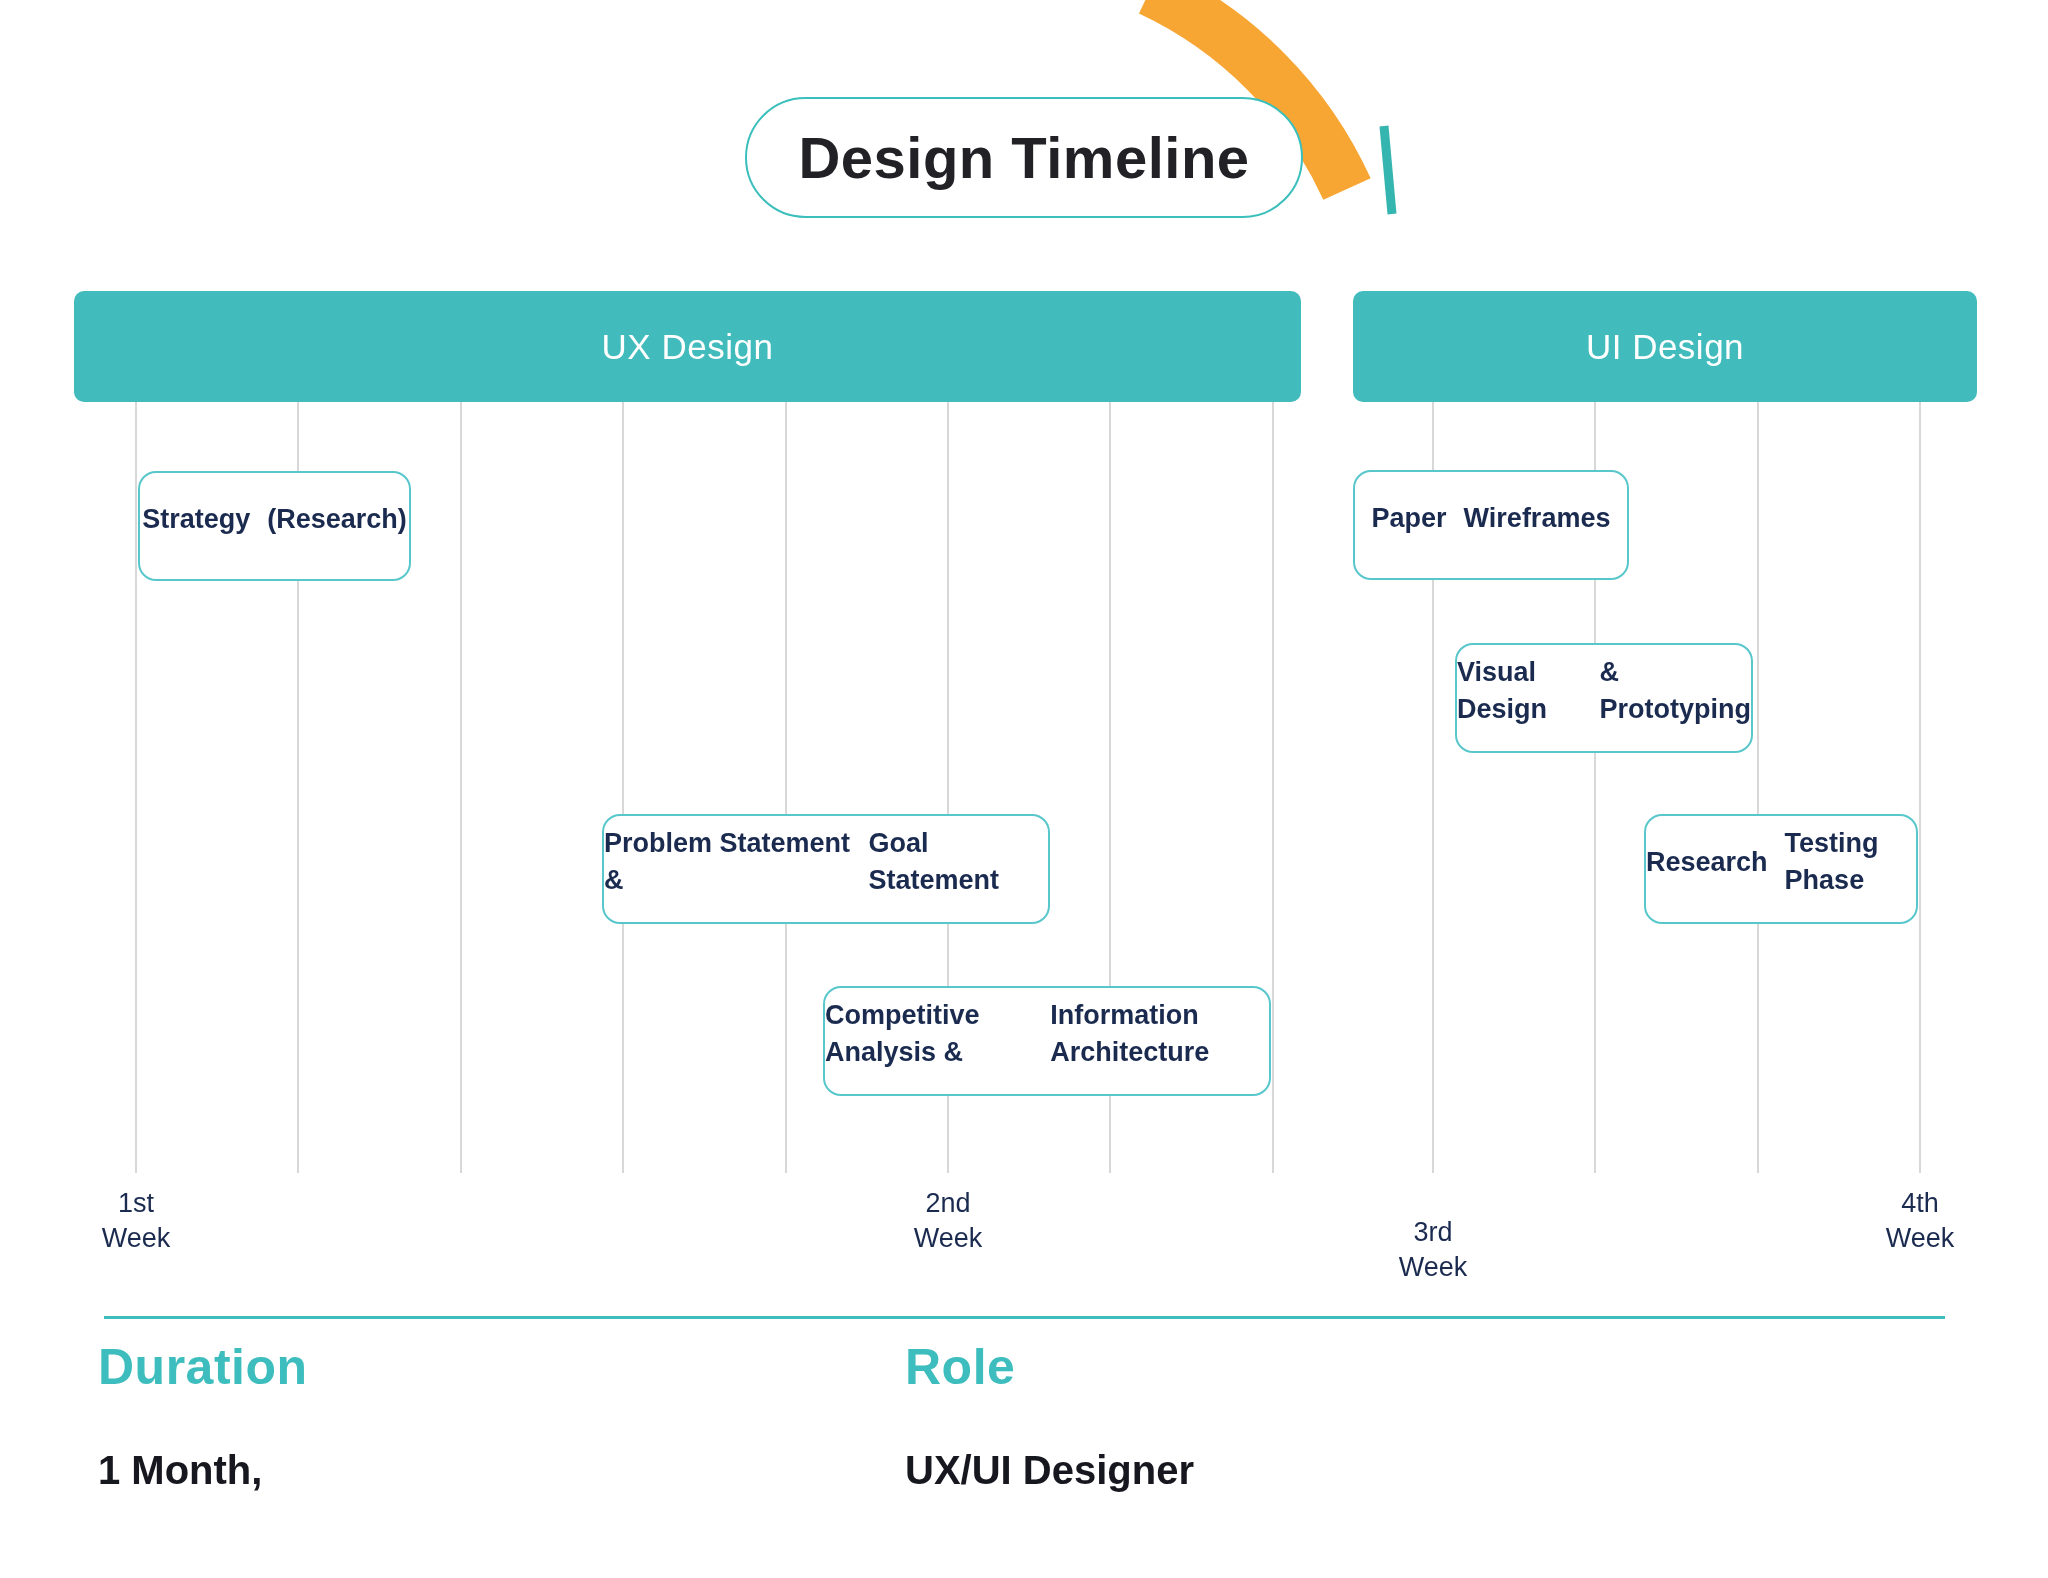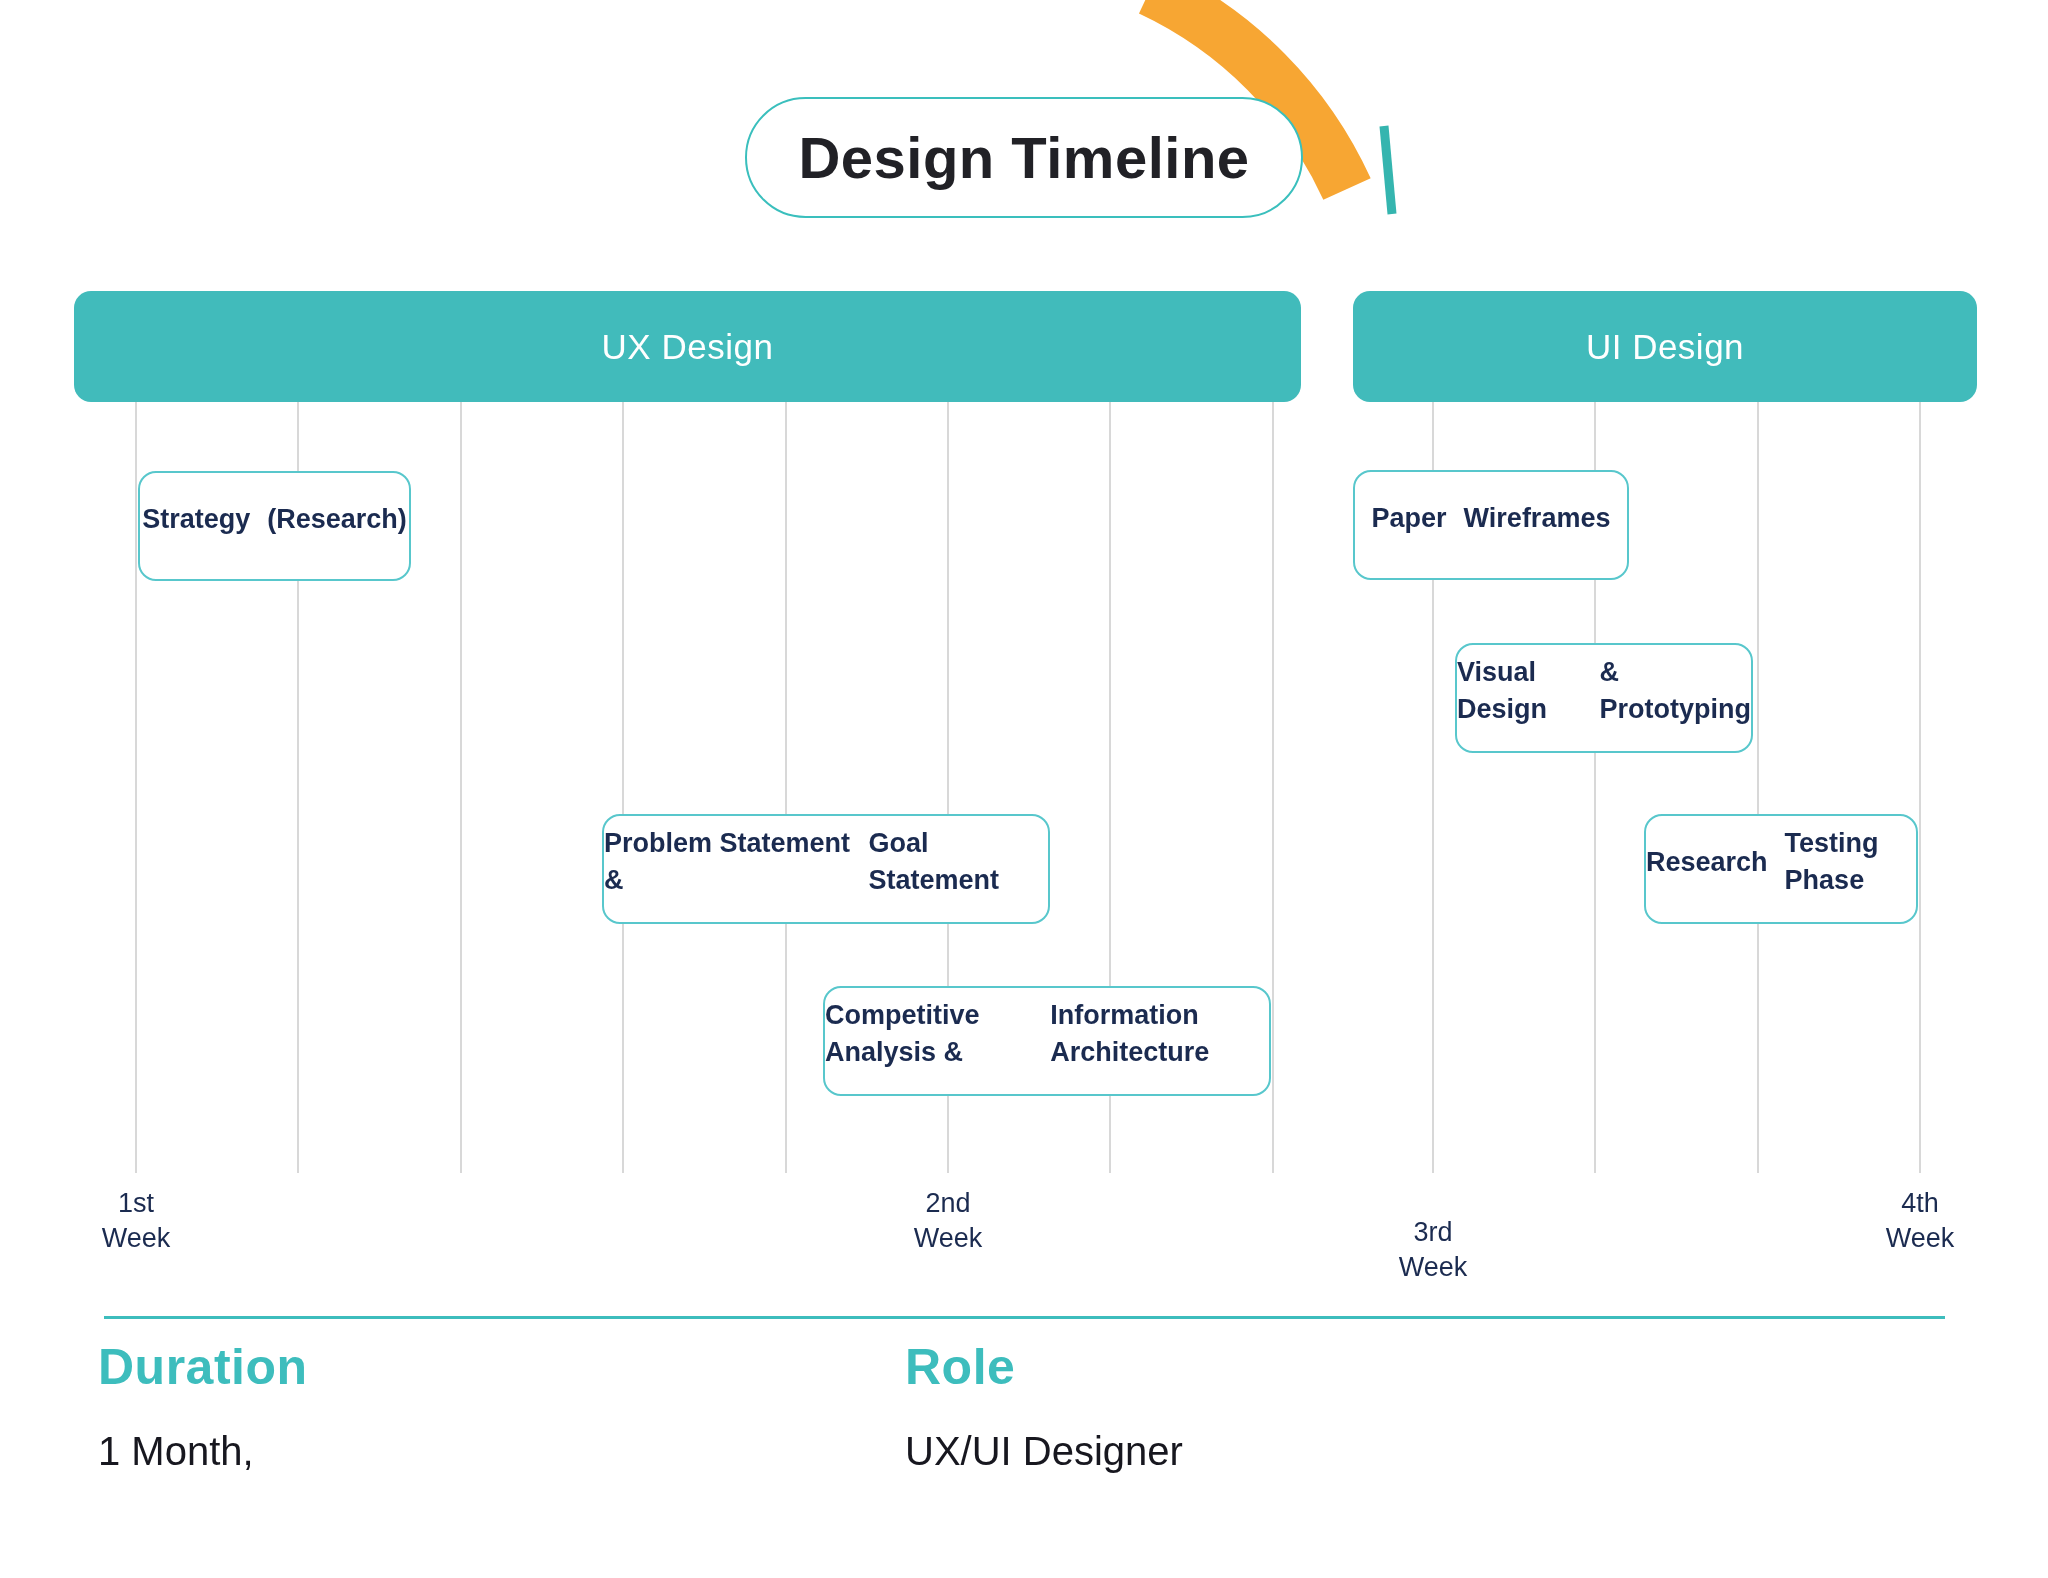--- a/index.html
+++ b/index.html
@@ -17,21 +17,21 @@
     background: #ffffff; border: 2.5px solid #3ABFBD; border-radius: 61px;
     display: flex; align-items: center; justify-content: center;
   }
   .title-pill span {
     font-size: 58px; font-weight: 600; color: #212126; letter-spacing: 0.5px;
   }
 
   
   .bar {
     position: absolute; top: 291px; height: 111px; background: #41BBBB;
-    border-radius: 17px; display: flex; align-items: center; justify-content: center;
+    border-radius: 10px; display: flex; align-items: center; justify-content: center;
   }
   .bar span { color: #ffffff; font-size: 35px; font-weight: 500; letter-spacing: 0.5px; }
   .bar-ux { left: 74px;   width: 1227px; }
   .bar-ui { left: 1353px; width: 624px;  }
 
   
   .gridlines {
     position: absolute; top: 402px; height: 771px;
     background: repeating-linear-gradient(to right, #D8D8D8 0 2px, transparent 2px 162.4px);
   }
@@ -63,21 +63,21 @@
   .week-2 { left: 878px;  }
   .week-3 { left: 1363px; margin-top: 29px; }
   .week-4 { left: 1850px; }
 
   
   .divider { position: absolute; left: 104px; top: 1316px; width: 1841px; height: 3px; background: #3DBDBD; }
 
   
   .footer-col { position: absolute; top: 1338px; }
   .footer-col .label { display: block; color: #3DBDBD; font-size: 50px; font-weight: 700; letter-spacing: 0.5px; }
-  .footer-col .value { display: block; margin-top: 33px; color: #17171F; font-size: 40px; font-weight: 400; }
+  .footer-col .value { display: block; margin-top: 52px; color: #17171F; font-size: 40px; font-weight: 700; }
   .footer-duration { left: 98px; }
   .footer-role     { left: 905px; }
   .footer-location { right: 66px; text-align: right; }
 </style>
 </head>
 <body>
 
 <div class="canvas">
 
   <svg class="decor" viewBox="0 0 2048 300" preserveAspectRatio="none" aria-hidden="true">

